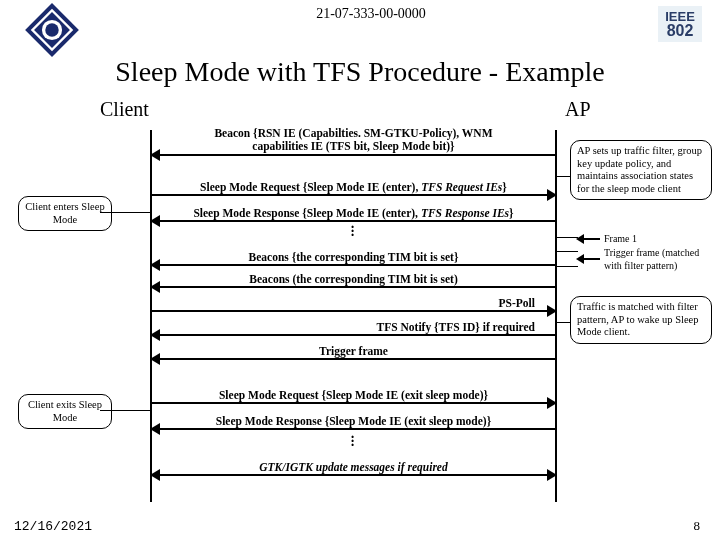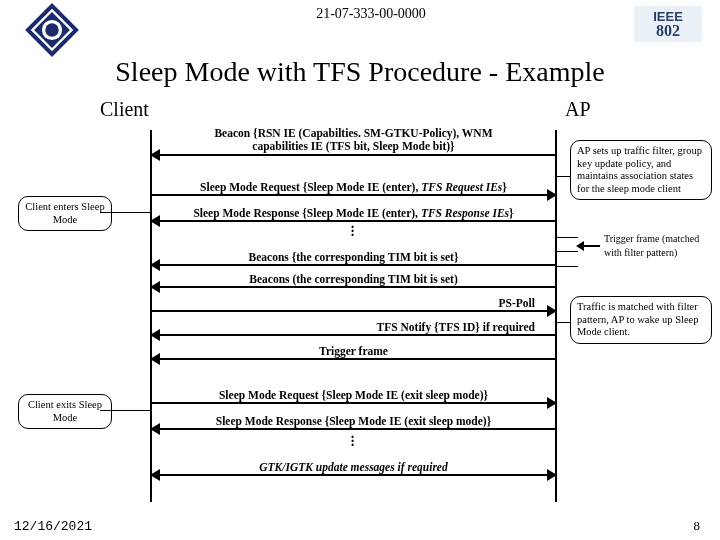--- a/index.html
+++ b/index.html
@@ -21,27 +21,27 @@
   .ieee-logo {
     position: absolute;
     top: 2px; left: 24px;
     width: 56px; height: 56px;
     display: flex; align-items: center; justify-content: center;
   }
   .ieee-logo svg { width: 56px; height: 56px; }
   .ieee802 {
     position: absolute;
     top: 6px; right: 18px;
-    width: 68px; height: 36px;
+    width: 44px; height: 36px;
     background: #eaf1f6;
     display: flex; flex-direction: column; align-items: center; justify-content: center;
     font-family: Arial, sans-serif; font-weight: bold; color: #2a3d67;
     line-height: 1; font-size: 13px;
   }
-  .ieee802 .n802 { font-size: 16px; font-family: Liberation Serif, serif; }
+  .ieee802 .n802 { font-size: 16px; }
   .title {
     position: absolute;
     top: 56px; left: 0; right: 0;
     text-align: center;
     font-size: 28px;
   }
   .diagram {
     position: absolute;
     top: 96px; left: 0; right: 0; bottom: 26px;
   }
@@ -160,20 +160,24 @@
   <div class="lifeline ll-ap"></div>
 
   <div class="note left" style="top:298px; left:18px; width:80px;">Client exits Sleep Mode</div>
   <div class="note left" style="top:100px; left:18px; width:80px;">Client enters Sleep Mode</div>
   <div class="note" style="top:200px; left:570px; width:128px;">Traffic is matched with filter pattern, AP to wake up Sleep Mode client.</div>
   <div class="note" style="top:44px; left:570px; width:128px;">AP sets up traffic filter, group key update policy, and maintains association states for the sleep mode client</div>
 
   <div class="legend" style="top:136px; left:578px; width:136px;">
     <div class="lrow">
         <span class="bar"></span>
+        <span>Frame 1</span>
+      </div>
+    <div class="lrow">
+        <span class="bar"></span>
         <span>Trigger frame (matched with filter pattern)</span>
       </div>
   </div>
 
   <div class="msg tall" style="top:58px;">
     <div class="arrow-head head-left"></div>
     <div class="txt" style="bottom:3px;">
       <span>Beacon {RSN IE (Capabilties. SM-GTKU-Policy), WNM</span><br>
       <span>capabilities IE (TFS bit, Sleep Mode bit)}</span>
     </div>

